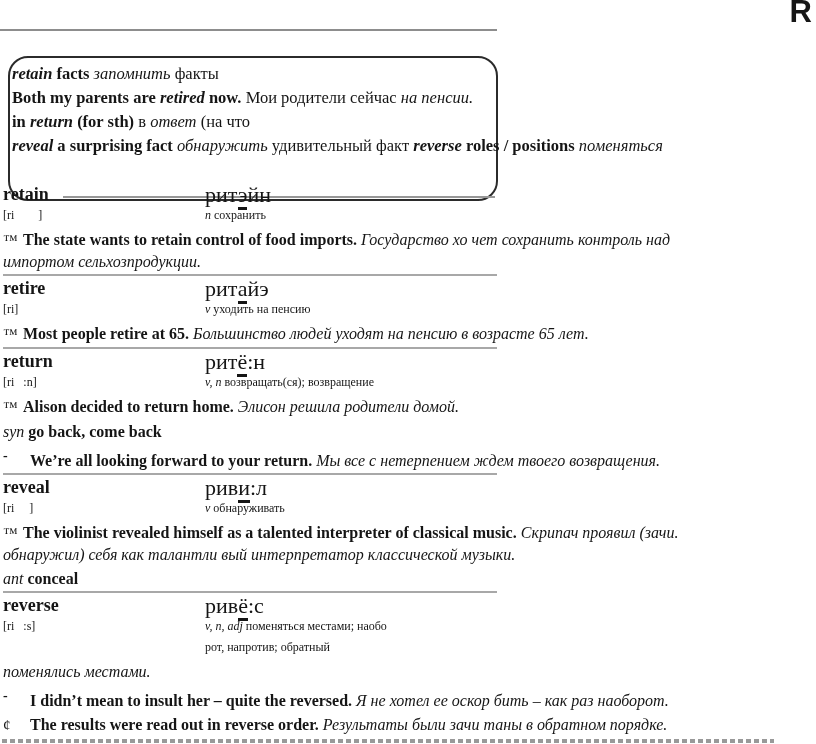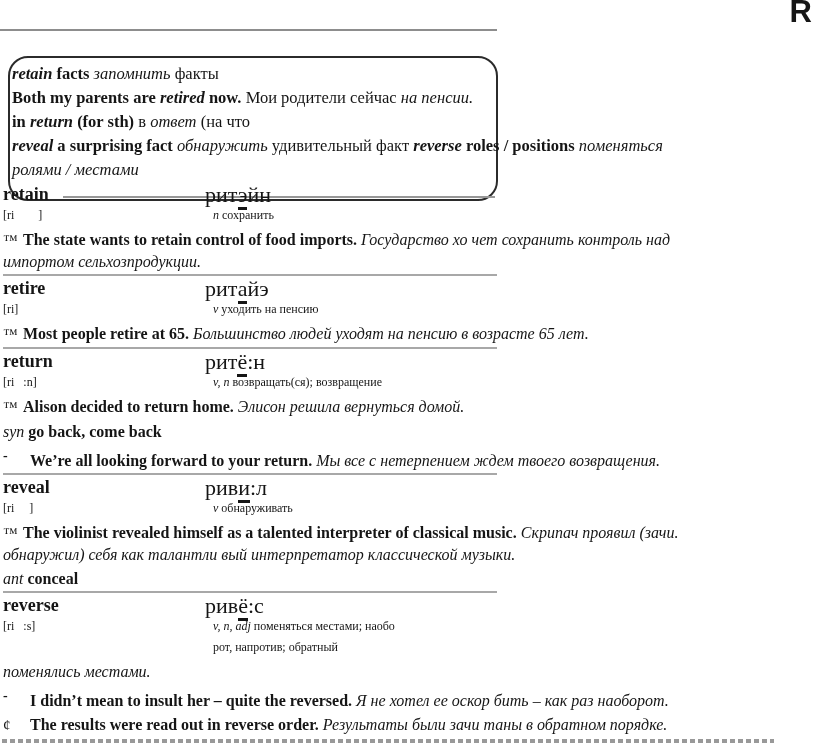--- a/index.html
+++ b/index.html
@@ -25,21 +25,21 @@
   .s-r{font-weight:normal;font-style:normal;}
   .divider{width:494px;height:2px;background:#a8a8a8;margin:2px 0 2px 0;}
   .entry{position:relative;}
   .head-row{position:relative;display:flex;line-height:21px;height:21px;}
   .headword{width:202px;flex-shrink:0;font-weight:bold;font-size:18px;position:relative;z-index:1;}
   .transcription{font-size:22px;position:relative;z-index:1;}
   .head-rule{position:absolute;left:60px;top:12px;width:432px;height:2px;background:#979797;z-index:0;}
   .stress{border-bottom:3px solid #151515;padding-bottom:0px;}
   .sub-row{display:flex;line-height:21px;font-size:12px;}
   .bracket{width:202px;flex-shrink:0;}
-  .defcol{flex:1;margin-left:8px;}
+  .defcol{flex:1;}
   .def-line{white-space:nowrap;}
   .pos{font-style:italic;}
   .para{margin:3px 0 0 0;font-size:16px;line-height:21px;}
   .para-line{white-space:nowrap;}
   .marker{display:inline-block;}
   .marker-tm{width:20px;font-size:15px;}
   .marker-dash{width:27px;font-weight:bold;vertical-align:6px;font-size:14px;}
   .marker-cent{width:27px;font-size:15px;}
   .cutoff-strip{
     position:absolute;left:2px;top:739px;width:772px;height:4px;
@@ -51,21 +51,20 @@
 
 <div class="page">
   <div class="top-rule"></div>
   <div class="corner-letter">R</div>
   <div class="idiom-box"></div>
   <div class="box-lines">
       <div class="box-line"><span class="s-bi">retain</span><span class="s-b"> facts </span><span class="s-i">запомнить</span><span class="s-r"> факты</span></div>
       <div class="box-line"><span class="s-b">Both my parents are </span><span class="s-bi">retired</span><span class="s-b"> now.</span><span class="s-r"> Мои родители сейчас </span><span class="s-i">на пенсии.</span></div>
       <div class="box-line"><span class="s-b">in </span><span class="s-bi">return</span><span class="s-b"> (for sth)</span><span class="s-r"> в </span><span class="s-i">ответ</span><span class="s-r"> (на что</span></div>
       <div class="box-line"><span class="s-bi">reveal</span><span class="s-b"> a surprising fact </span><span class="s-i">обнаружить</span><span class="s-r"> удивительный факт </span><span class="s-bi">reverse</span><span class="s-b"> roles / positions </span><span class="s-i">поменяться</span></div>
-      <div class="box-line"><span class="s-i">ролями / местами</span></div>
     </div>
   <div class="entries">
       <section class="entry">
         <div class="head-row">
           <div class="head-rule"></div>
           <div class="headword">retain</div>
           <div class="transcription">рит<span class="stress">э</span>йн</div>
         </div>
         <div class="sub-row">
           <div class="bracket">[ri&nbsp;&nbsp;&nbsp;&nbsp;&nbsp;&nbsp;&nbsp;&nbsp;]</div>
@@ -100,21 +99,21 @@
           <div class="headword">return</div>
           <div class="transcription">рит<span class="stress">ё</span>:н</div>
         </div>
         <div class="sub-row">
           <div class="bracket">[ri&nbsp;&nbsp;&nbsp;:n]</div>
           <div class="defcol">
             <div class="def-line"><span class="pos">v, n </span>возвращать(ся); возвращение</div>
           </div>
         </div>
         <div class="para">
-          <div class="para-line"><span class="marker marker-tm">™</span><span class="s-b">Alison decided to return home.</span><span class="s-i"> Элисон решила вернуться домой.</span></div>
+          <div class="para-line"><span class="marker marker-tm">™</span><span class="s-b">Alison decided to return home.</span><span class="s-i"> Элисон решила родители домой.</span></div>
         </div>
         <div class="para">
           <div class="para-line"><span class="s-i">syn </span><span class="s-b">go back, come back</span></div>
         </div>
         <div class="para">
           <div class="para-line"><span class="marker marker-dash">-</span><span class="s-b">We’re all looking forward to your return.</span><span class="s-i"> Мы все с нетерпением ждем твоего возвращения.</span></div>
         </div>
       </section>
       <div class="divider"></div>
       <section class="entry">

